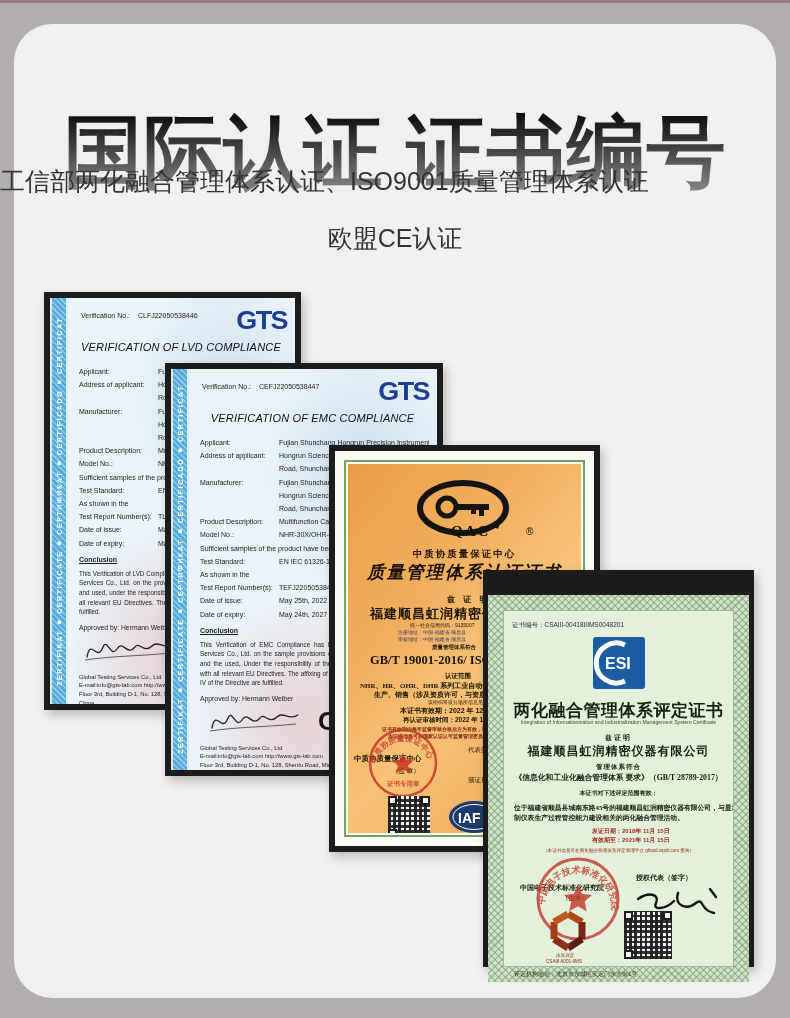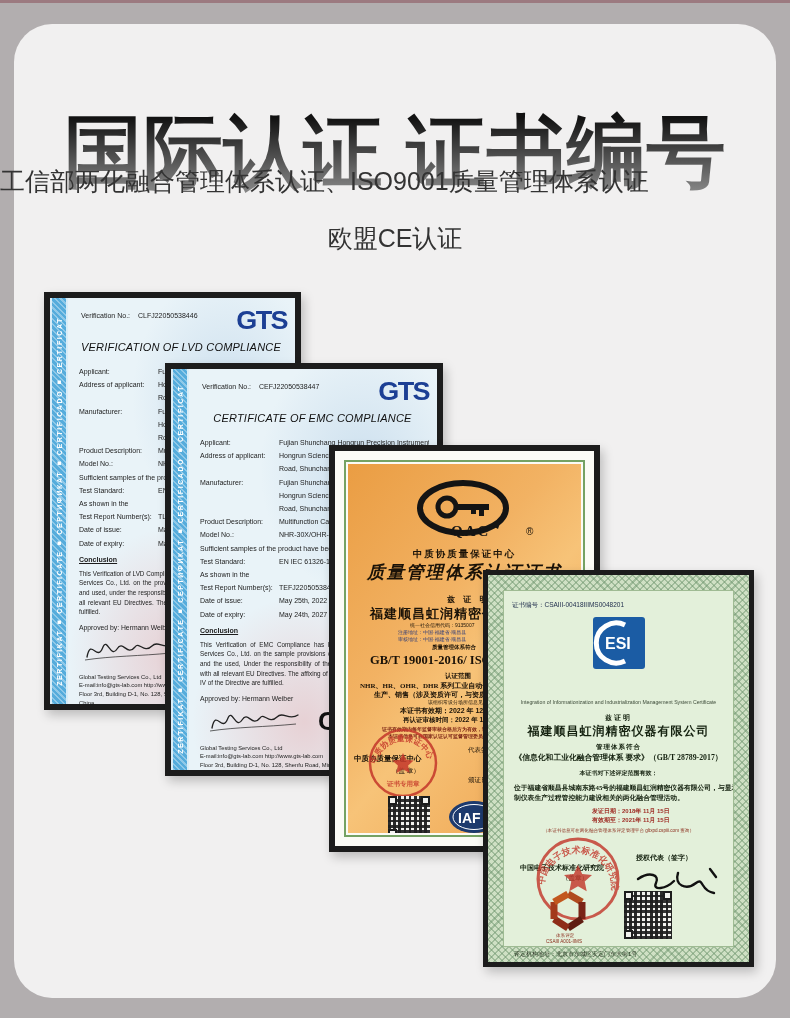--- a/index.html
+++ b/index.html
@@ -61,21 +61,21 @@
   .qac-frame{height:100%;border:2px solid #75a263;padding:2px;}
   .qac-paper{height:100%;position:relative;overflow:hidden;color:#1a1208;
     background:linear-gradient(130deg,#ea9d43 0%,#f2b263 38%,#f7c378 55%,#eda04b 100%);}
   .qac-paper .abs{position:absolute;white-space:nowrap;}
   .serif{font-family:"Liberation Serif","DejaVu Serif",serif;}
 
   
   .esi-band{height:100%;padding:15px;position:relative;background:#cfe0c4;
     background-image:
       repeating-linear-gradient(45deg,rgba(106,146,106,.45) 0 1.5px,transparent 1.5px 5px),
-      repeating-linear-gradient(-45deg,rgba(106,146,106,.45) 0 1.5px,transparent 1.5px 5px);}
+      repeating-linear-gradient(-45deg,rgba(106,146,106,.45) 0 1.5px,transparent 1.5px 5px); margin-top: 20px;}
   .esi-paper{height:100%;background:#e3f0da;border:1px solid #9fbb93;position:relative;overflow:hidden;color:#14210f;}
   .esi-paper .abs{position:absolute;white-space:nowrap;}
   .ctr{left:0;right:0;text-align:center;}
 
   .qr{position:absolute;background:
       repeating-linear-gradient(0deg,rgba(30,30,30,.9) 0 2.6px,transparent 2.6px 5.2px),
       repeating-linear-gradient(90deg,#2a2a2a 0 2.6px,#f2f2ee 2.6px 5.2px);}
   .qr .eye{position:absolute;width:9px;height:9px;border:2.5px solid #1d1d1d;background:#f2f2ee;}
   .qr .e1{left:0;top:0;} .qr .e2{right:0;top:0;} .qr .e3{left:0;bottom:0;}
 </style>
@@ -181,21 +181,21 @@
   <div class="gts-inner">
     <div class="strip">
       <span class="vtext">ZERTIFIKAT ■ CERTIFICATE ■ СЕРТИФИКАТ ■ CERTIFICADO ■ CERTIFICAT</span>
     </div>
     <div class="gts-body">
       <div class="gtslogo">GTS</div>
       <div class="vno">
         <b>Verification No.:</b>
         <span>CEFJ22050538447</span>
       </div>
-      <div class="ctitle">CERTIFICATE OF EMC COMPLIANCE</div>
+      <div class="ctitle">VERIFICATION OF EMC COMPLIANCE</div>
       <div class="frow">
           <span class="fl">Applicant:</span>
           <span class="fv">Fujian Shunchang Hongrun Precision Instruments Co., Ltd.</span>
         </div>
       <div class="frow">
           <span class="fl">Address of applicant:</span>
           <span class="fv">Hongrun Science and Tech</span>
         </div>
       <div class="frow">
           <span class="fl"></span>
@@ -340,20 +340,21 @@
       <div class="abs" style="left:8px;top:10px;font-size:6.5px;color:#1c2a4a;">
         <span>证书编号：</span><span>CSAIII-00418IIIMS0048201</span>
       </div>
 
       <svg class="abs" style="left:50%;top:24px;transform:translateX(-50%);" width="56" height="56" viewBox="0 0 56 56">
         <rect x="2" y="2" width="52" height="52" rx="3" fill="#1b5ca4"></rect>
         <path d="M34 10 A20 20 0 1 0 34 46" fill="none" stroke="#ffffff" stroke-width="5"></path>
         <text x="14" y="34" font-size="16" font-weight="bold" fill="#ffffff" font-family="Liberation Sans,sans-serif">ESI</text>
       </svg>
 
+      <div class="abs ctr serif" style="top:88px;font-size:17px;font-weight:bold;letter-spacing:.5px;">两化融合管理体系评定证书</div>
       <div class="abs ctr" style="top:108px;font-size:5.2px;color:#3c4a38;">Integration of Informationization and Industrialization Management System Certificate</div>
       <div class="abs ctr" style="top:122px;font-size:7px;letter-spacing:2px;font-weight:bold;">兹证明</div>
       <div class="abs ctr serif" style="top:132px;font-size:12px;font-weight:bold;letter-spacing:1px;">福建顺昌虹润精密仪器有限公司</div>
       <div class="abs ctr" style="top:152px;font-size:6.5px;font-weight:bold;letter-spacing:1px;">管理体系符合</div>
       <div class="abs ctr serif" style="top:161px;font-size:7.8px;font-weight:bold;">《信息化和工业化融合管理体系 要求》（GB/T 28789-2017）</div>
       <div class="abs ctr" style="top:178px;font-size:6px;font-weight:bold;">本证书对下述评定范围有效：</div>
       <div class="abs serif" style="left:10px;top:192px;font-size:6.8px;font-weight:bold;">位于福建省顺昌县城南东路45号的福建顺昌虹润精密仪器有限公司，与显示控</div>
       <div class="abs serif" style="left:10px;top:202px;font-size:6.8px;font-weight:bold;">制仪表生产过程管控能力建设相关的两化融合管理活动。</div>
 
       <div class="abs" style="left:88px;top:216px;font-size:6px;color:#a03028;font-weight:bold;">发证日期：2018年 11月 15日</div>

